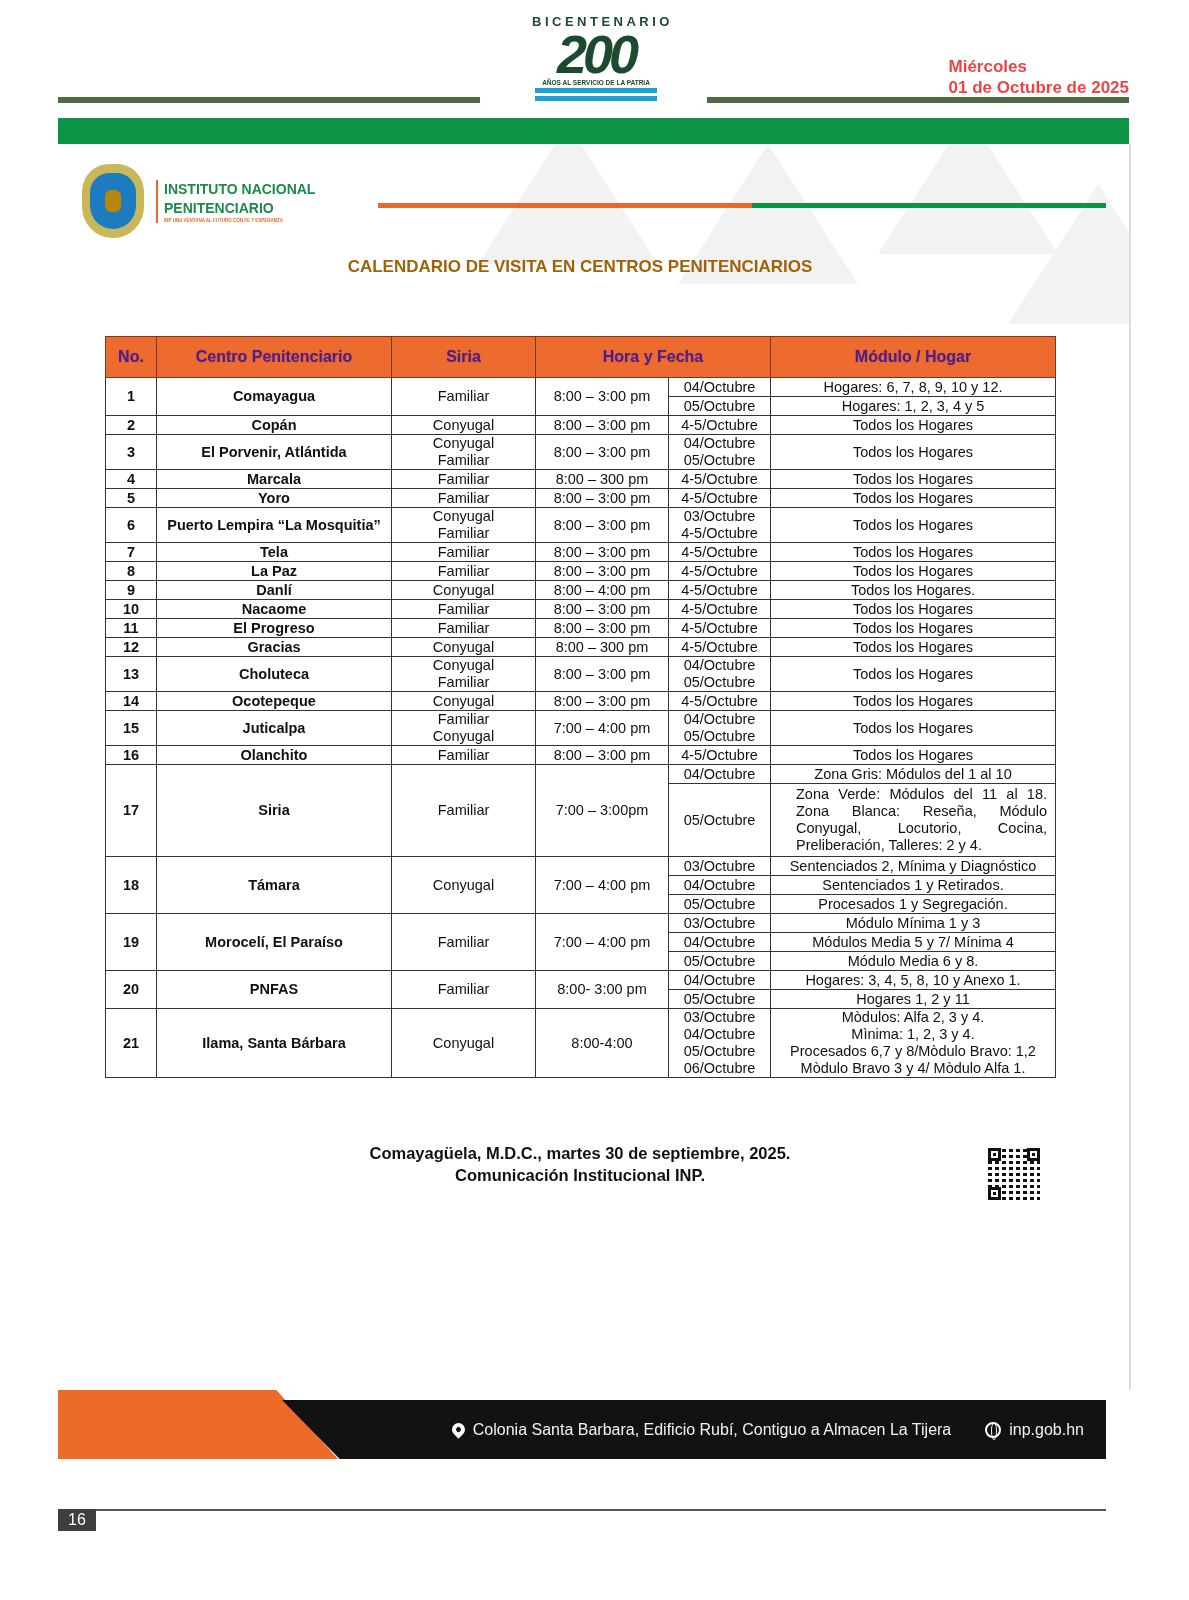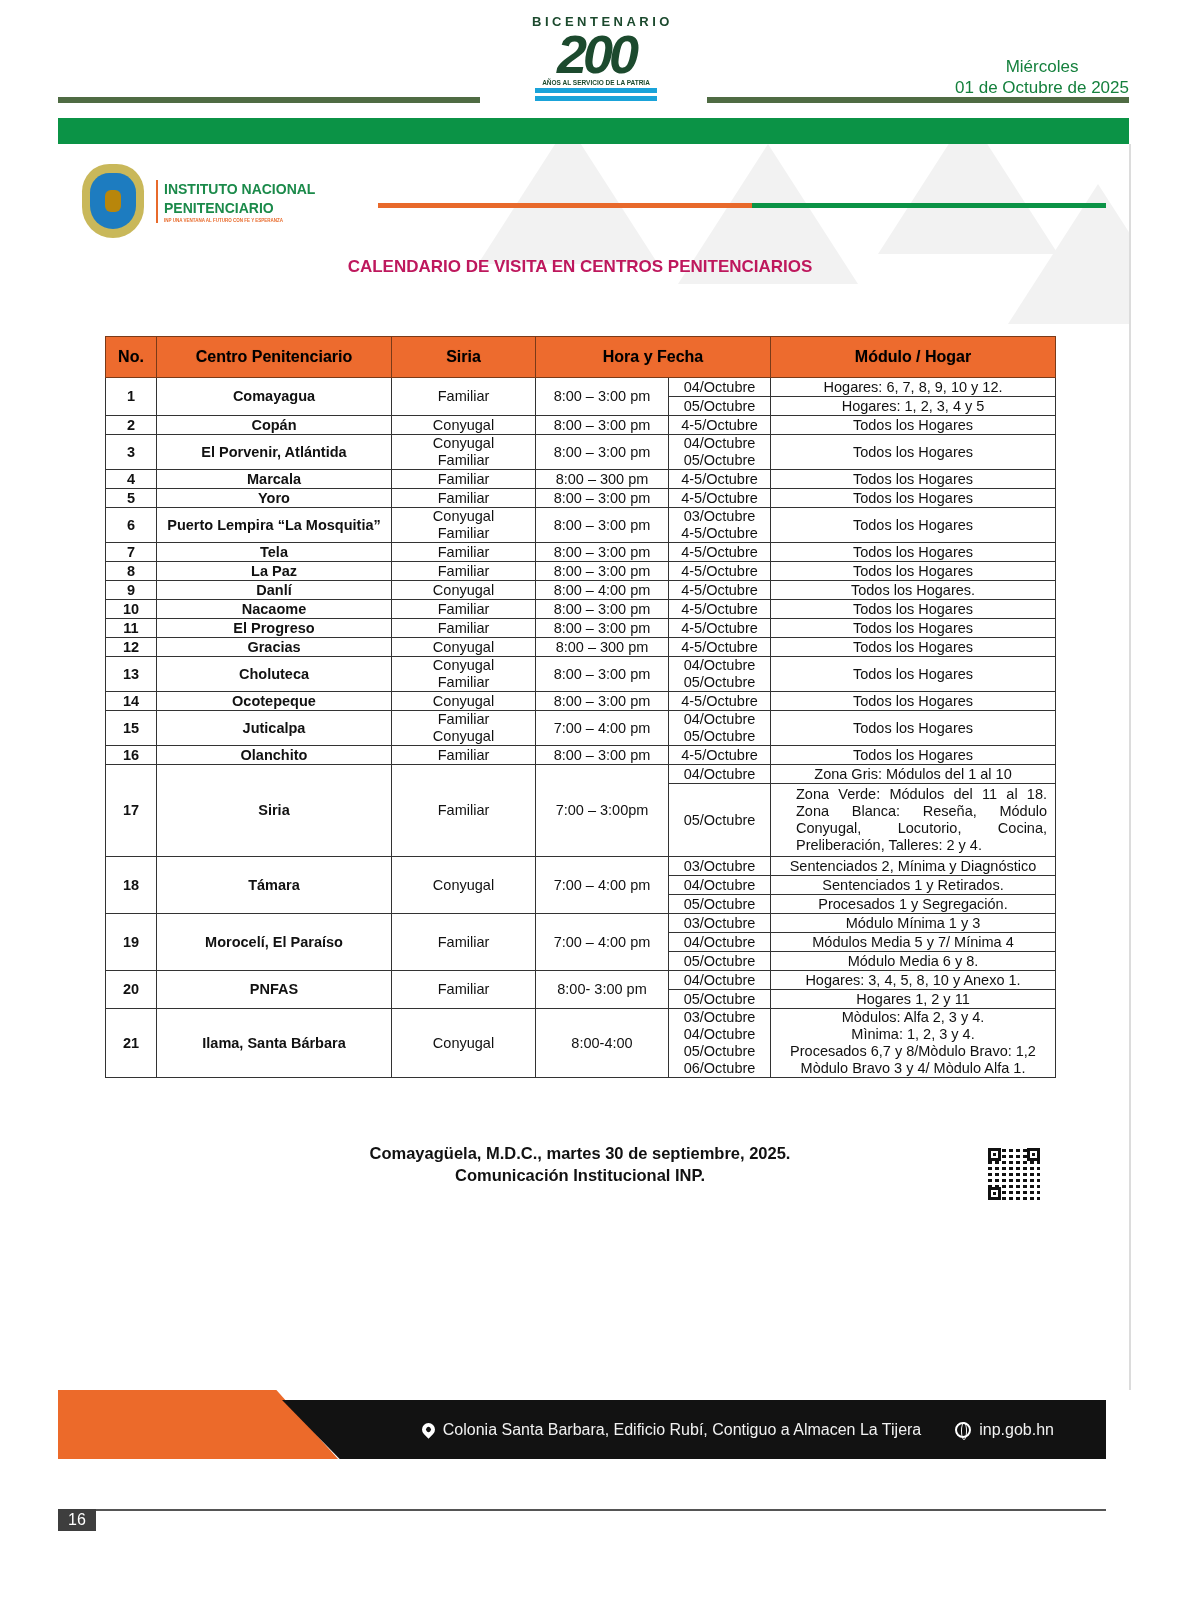--- a/index.html
+++ b/index.html
@@ -11,21 +11,21 @@
   .hdr-line.right { left:707px; width:422px; }
   .bicent { position:absolute; left:532px; top:14px; width:128px; height:90px; text-align:center; }
   .bicent .b-title { font-size:13px; font-weight:bold; letter-spacing:3.5px; color:#1c4a2e; }
   .bicent .b-200 { position:relative; height:50px; }
   .bicent .b-200 .digit { font-size:54px; font-weight:900; color:#1c4a2e; line-height:50px; letter-spacing:-4px;font-style:italic; }
   .bicent .b-years { font-size:6.5px; font-weight:bold; color:#1c4a2e; }
   .bicent .flag { margin:2px auto 0; width:122px; }
   .bicent .flag div { height:5px; background:#1aa3d9; }
   .bicent .flag div.mid { background:#fff; height:3px; }
 
-  .date-block { position:absolute; right:60px; top:56px; text-align:center; color:#15803d; font-weight:normal; font-size:17px; line-height:21px; }
+  .date-block { position:absolute; right:60px; top:56px; text-align:left; color:#ef4444; font-weight:bold; font-size:17px; line-height:21px; }
 
   
   .green-band { position:absolute; left:58px; top:118px; width:1071px; height:26px; background:#0b9346; }
 
   
   .panel { position:absolute; left:58px; top:144px; width:1071px; height:1246px; background:#fff; overflow:hidden; border-right:2px solid #dcdcdc; }
   .tri { position:absolute; width:0; height:0; border-left:90px solid transparent; border-right:90px solid transparent; border-bottom:140px solid #f2f2f2; }
 
   
   .inp-logo { position:absolute; left:82px; top:164px; display:flex; align-items:center; }
@@ -33,42 +33,42 @@
   .shield .inner { width:46px; height:56px; border-radius:22px 22px 26px 26px; background:#1d7cc0; display:flex; align-items:center; justify-content:center; }
   .shield .inner span { width:16px; height:22px; background:#b8860b; border-radius:6px; display:block; }
   .inp-text { margin-left:12px; border-left:2px solid #e86a2b; padding-left:6px; }
   .inp-text .l1, .inp-text .l2 { color:#1b8a4a; font-weight:bold; font-size:14px; line-height:19px; }
   .inp-text .tag { color:#e86a2b; font-size:4.5px; font-weight:bold; }
 
   .accent-bar { position:absolute; top:203px; height:5px; }
   .accent-bar.orange { left:378px; width:374px; background:#e8692b; }
   .accent-bar.greenb { left:752px; width:354px; background:#0b9346; }
 
-  .doc-title { position:absolute; left:0; width:1160px; top:257px; text-align:center; font-weight:bold; font-size:17px; color:#be185d; }
+  .doc-title { position:absolute; left:0; width:1160px; top:257px; text-align:center; font-weight:bold; font-size:17px; color:#a16207; }
 
   
   table.cal { position:absolute; left:105px; top:336px; width:950px; border-collapse:collapse; font-size:14.5px; table-layout:fixed; }
-  table.cal th { background:#ed6b2e; color:#000000; font-weight:bold; font-size:16px; height:38px; border:1px solid #7a3a18; text-shadow:0 0 1px #b84d1c; }
+  table.cal th { background:#ed6b2e; color:#4c1d95; font-weight:bold; font-size:16px; height:38px; border:1px solid #7a3a18; text-shadow:0 0 1px #b84d1c; }
   table.cal td { border:1px solid #333; text-align:center; vertical-align:middle; padding:0 4px; line-height:17px; height:18px; }
   table.cal td.no, table.cal td.centro { font-weight:bold; }
   table.cal td.mod-just { text-align:justify; text-align-last:left; padding:0 8px; }
   table.cal td .stack div { line-height:17px; }
 
   
   .sig { position:absolute; left:0; width:1160px; top:1142px; text-align:center; font-weight:bold; font-size:16.5px; line-height:22px; }
   .qr { position:absolute; left:988px; top:1148px; width:52px; height:52px; background:
       repeating-linear-gradient(90deg, #111 0 4px, #fff 4px 7px),
       repeating-linear-gradient(0deg, #111 0 3px, #fff 3px 6px);
       background-blend-mode:lighten; }
   .qr .fp { position:absolute; width:13px; height:13px; border:3px solid #111; background:#fff; box-sizing:border-box; }
   .qr .fp::after { content:""; position:absolute; left:2px; top:2px; width:3px; height:3px; background:#111; }
 
   
   .foot-orange { position:absolute; left:58px; top:1390px; width:280px; height:69px; background:#ec6a2a; clip-path:polygon(0 0, 78% 0, 100% 100%, 0 100%); }
-  .foot-black { position:absolute; left:282px; top:1400px; width:824px; height:59px; background:#121212; clip-path:polygon(0 0, 100% 0, 100% 100%, 7% 100%); display:flex; align-items:center; justify-content:flex-end; padding-right:52px; box-sizing:border-box; color:#f2f2f2; font-size:16px; }
+  .foot-black { position:absolute; left:282px; top:1400px; width:824px; height:59px; background:#121212; clip-path:polygon(0 0, 100% 0, 100% 100%, 7% 100%); display:flex; align-items:center; justify-content:flex-end; padding-right:22px; box-sizing:border-box; color:#f2f2f2; font-size:16px; }
   .foot-black .item { display:flex; align-items:center; gap:8px; }
   .foot-black .item + .item { margin-left:34px;text-align:right; }
   .pin { width:13px; height:13px; background:#fff; border-radius:50% 50% 50% 0; transform:rotate(-45deg); position:relative; }
   .pin::after { content:""; position:absolute; left:4px; top:4px; width:5px; height:5px; background:#121212; border-radius:50%; }
   .globe { width:16px; height:16px; border:2px solid #fff; border-radius:50%; box-sizing:border-box; position:relative; }
   .globe::before { content:""; position:absolute; left:4px; top:-2px; width:4px; height:16px; border:1.5px solid #fff; border-radius:50%; }
 
   .page-line { position:absolute; left:58px; top:1509px; width:1048px; height:2px; background:#555; }
   .page-num { position:absolute; left:58px; top:1509px; width:38px; height:22px; background:#3e3e3e; color:#fff; font-size:16px; text-align:center; line-height:22px; }
 </style>

